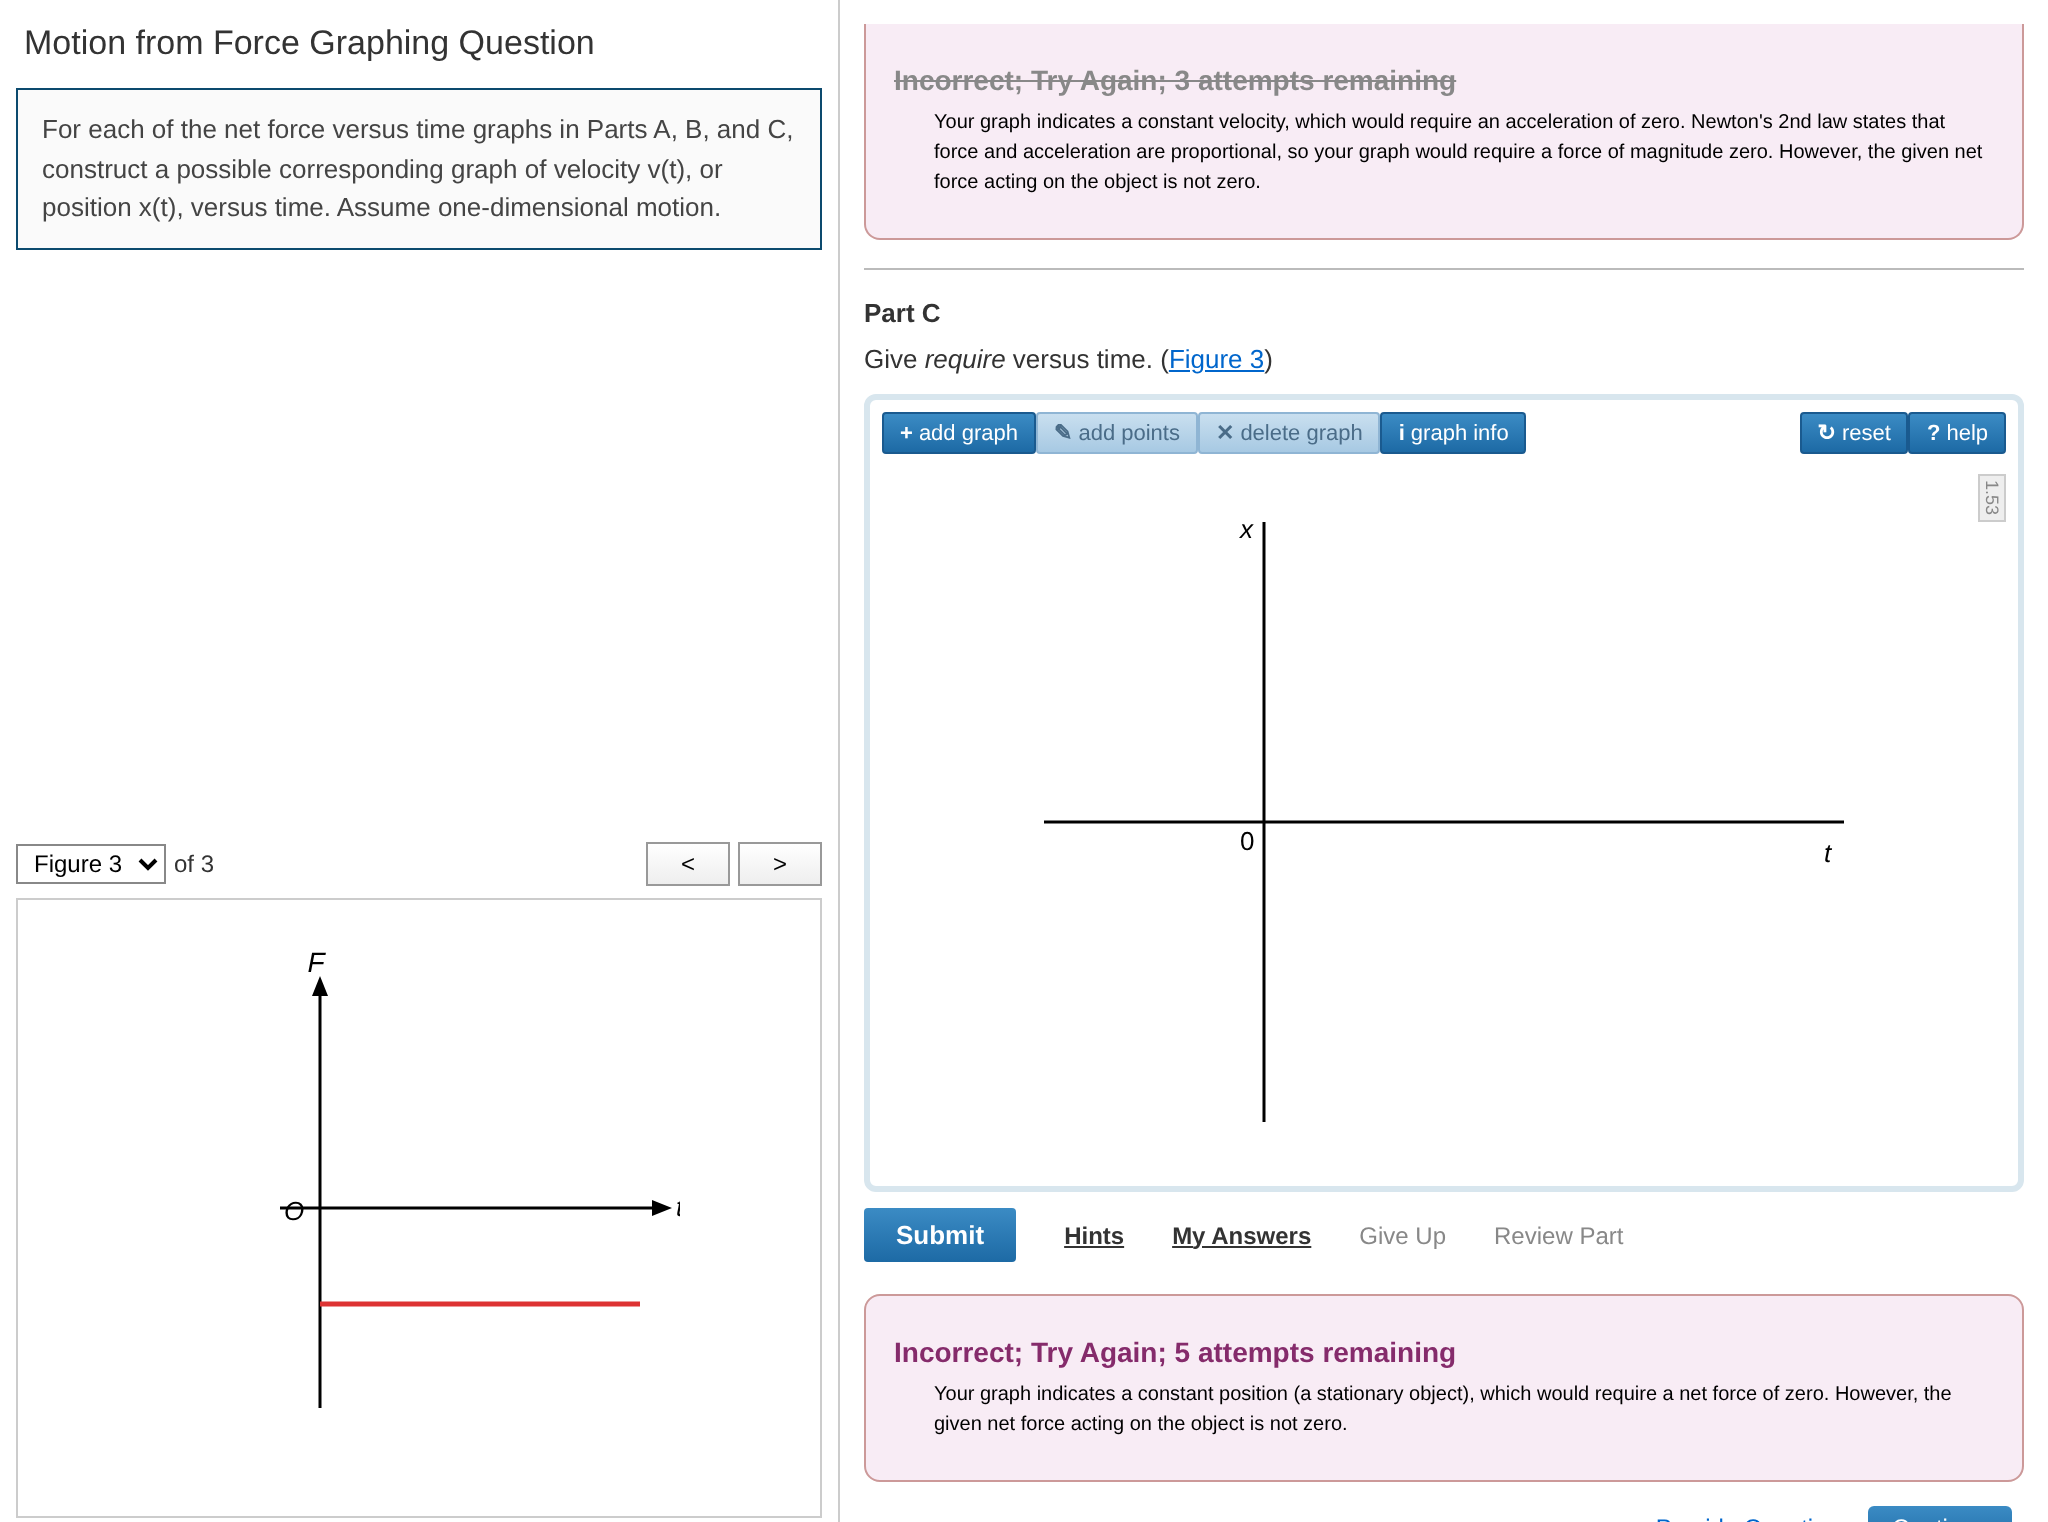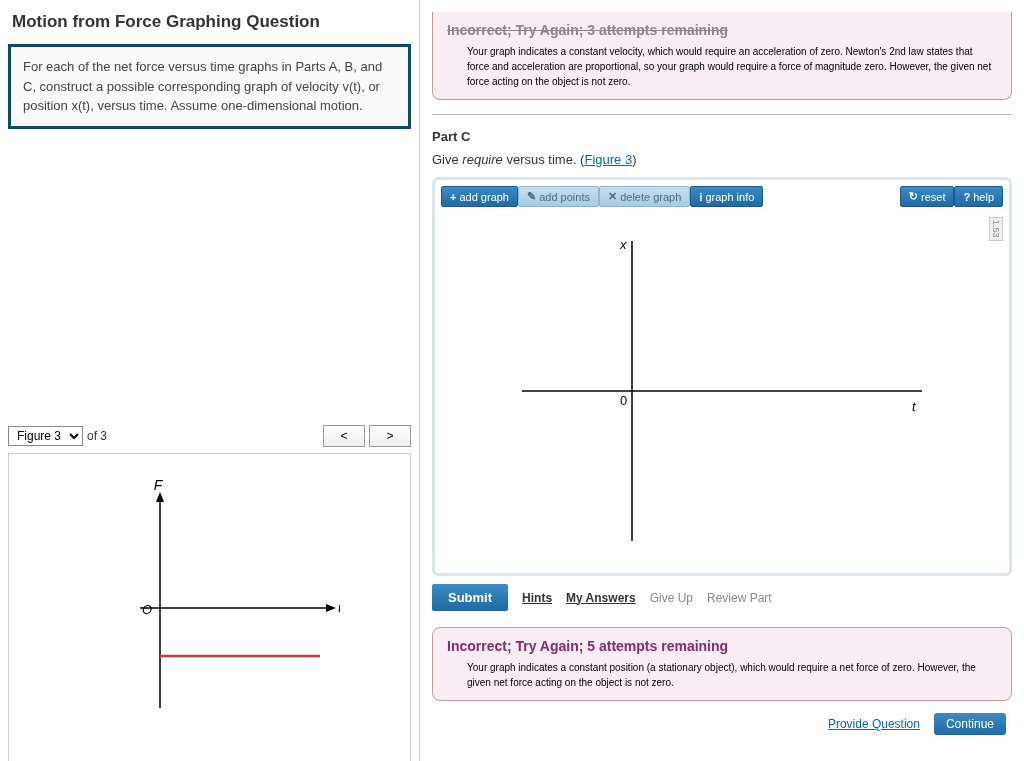--- a/index.html
+++ b/index.html
@@ -1,47 +1,47 @@
 <!DOCTYPE html>
 <html><head>
 <meta charset="utf-8">
 <style>
   * { box-sizing: border-box; margin: 0; padding: 0; }
   body { font-family: Arial, Helvetica, sans-serif; font-size: 13px; color: #333; background: #fff; width: 1024px; }
   .container { display: flex; }
   .left-col { width: 420px; padding: 8px; border-right: 1px solid #ccc; }
   .right-col { width: 604px; padding: 0 12px; }
-  .page-title { font-size: 17px; font-weight: bold; color: #333; margin: 4px 0 12px 4px; }
-  .desc-box { border: 3px solid #0c4a6e; background: #fafafa; padding: 10px 12px; line-height: 1.5; color: #444; font-size: 13px; }
+  .page-title { font-size: 17px; font-weight: normal; color: #333; margin: 4px 0 12px 4px; }
+  .desc-box { border: 1px solid #0c4a6e; background: #fafafa; padding: 10px 12px; line-height: 1.5; color: #444; font-size: 13px; }
   .left-spacer { height: 290px; }
   .fig-bar { display: flex; align-items: center; gap: 4px; margin-top: 6px; }
   .fig-select { font-size: 12px; border: 1px solid #888; height: 20px; padding: 0 4px; background: #fff; }
   .fig-of { font-size: 12px; color: #333; }
   .nav-btn { width: 42px; height: 22px; border: 1px solid #999; background: linear-gradient(#fff,#eee); font-size: 12px; cursor: pointer; }
   .nav-spacer { flex: 1; }
   .figure-panel { border: 1px solid #ccc; background: #fff; padding: 8px; margin-top: 6px; height: 310px; display:flex; align-items:center; justify-content:center; }
-  .feedback-box { border: 1px solid #c99; border-radius: 8px; background: #f8ecf5; padding: 10px 14px; margin: 12px 0; }
+  .feedback-box { border: 1px solid #c99; border-radius: 8px; background: #f8ecf5; padding: 20px 14px; margin: 12px 0; }
   .feedback-box.cut { border-top: none; border-top-left-radius: 0; border-top-right-radius: 0; }
   .fb-head { font-weight: bold; color: #852b6b; font-size: 14px; margin-bottom: 6px; }
   .fb-head.cut { color: #888; text-decoration: line-through; }
   .fb-text { font-size: 10px; color: #000000; line-height: 1.5; margin-left: 20px; }
   .right-hr { border: none; border-top: 1px solid #bbb; margin: 14px 0; }
   .part-label { font-weight: bold; font-size: 13px; margin-bottom: 8px; }
   .prompt { font-size: 13px; color: #333; margin-bottom: 10px; }
   .prompt i { font-style: italic; }
   .fig-link { color: #0066cc; text-decoration: underline; cursor: pointer; }
   .graph-box { border: 3px solid #d8e6ee; border-radius: 6px; padding: 2px; }
   .toolbar { display: flex; align-items: stretch; padding: 4px; gap: 0; font-size: 11px; }
   .tb-btn { display: inline-flex; align-items: center; gap: 3px; padding: 3px 8px; color: #fff; font-size: 11px; cursor: pointer; background: linear-gradient(#3b8bc4,#1d6aa5); border: 1px solid #1a5a8f; border-radius: 2px; }
   .tb-btn.light { background: linear-gradient(#c9dfef,#a7c9e3); color: #4a6c88; border-color: #8fb5d4; }
   .tb-spacer { flex: 1; }
   .tb-icon { font-weight: bold; }
   .graph-canvas { height: 360px; background: #fff; display:flex; align-items:center; justify-content:center; position:relative; }
   .graph-zoom { position:absolute; right:4px; top:6px; writing-mode: vertical-rl; font-size:9px; color:#888; background:#eee; padding:2px 1px; border:1px solid #ccc;}
-  .submit-row { display: flex; align-items: center; gap: 14px; padding: 4px 0; margin-top: 4px; }
+  .submit-row { display: flex; align-items: center; gap: 24px; padding: 4px 0; margin-top: 4px; }
   .submit-btn { background: linear-gradient(#3b8bc4,#1d6aa5); color: #fff; border: none; padding: 6px 16px; font-size: 13px; font-weight: bold; cursor: pointer; border-radius: 2px; }
   .sublink { font-size: 12px; color: #333; }
   .sublink.u { text-decoration: underline; color: #333; cursor:pointer; font-weight:bold;}
   .sublink.gray { color: #888; cursor:pointer; }
   .footer-links { display:flex; justify-content:flex-end; gap:14px; margin-top:10px; padding-right:6px; align-items:center;}
   .pf-link { color:#0066cc; font-size:12px; text-decoration:underline; cursor:pointer;}
   .cont-btn { background: linear-gradient(#3b8bc4,#1d6aa5); color:#fff; border:none; padding:4px 12px; font-size:12px; border-radius:3px; cursor:pointer;}
 </style>
 </head>
 <body>

